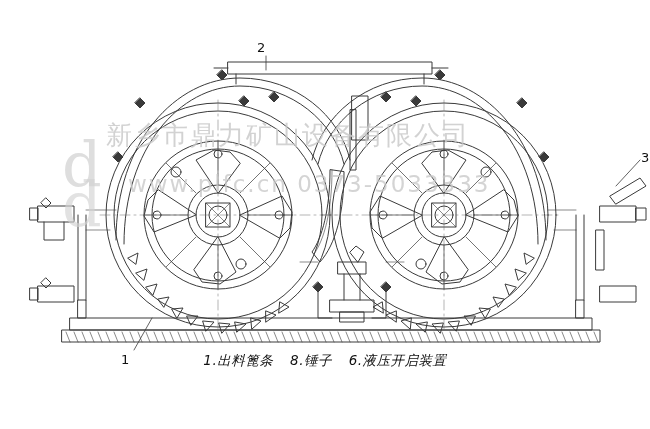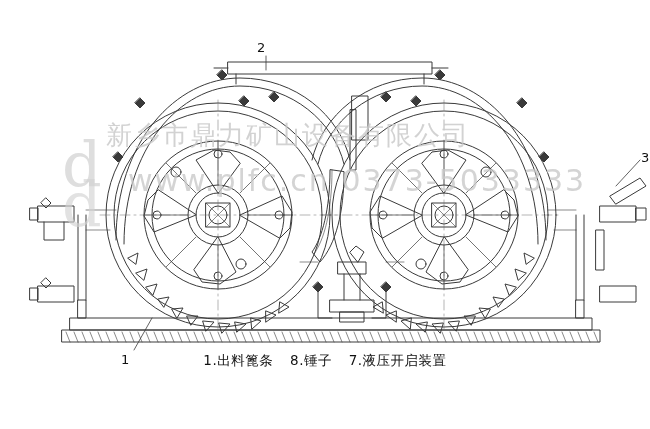--- a/index.html
+++ b/index.html
@@ -33,20 +33,21 @@
     top: 352px;
     text-align: center;
     font-size: 13.5px;
     color: #111111;
     letter-spacing: 0.5px;
     font-family: "DejaVu Sans", sans-serif;
     white-space: nowrap;
   }
   .caption span {
     margin: 12px 6px;
+    font-style: italic;
   }
   .callout {
     position: absolute;
     font-size: 13px;
     color: #111111;
     font-family: "DejaVu Sans", sans-serif;
   }
   #callout-1 { left: 121px; top: 352px; }
   #callout-2 { left: 257px; top: 40px; }
   #callout-3 { left: 641px; top: 150px; }
@@ -59,22 +60,22 @@
   }
   #wm-line1 {
     left: 106px;
     top: 118px;
     font-size: 26px;
     letter-spacing: 2px;
     opacity: 0.82;
   }
   #wm-line2 {
     left: 128px;
-    top: 163px;
-    font-size: 30px;
+    top: 171px;
+    font-size: 23px;
     letter-spacing: 2px;
     opacity: 0.78;
   }
   #wm-mark {
     left: 62px;
     top: 128px;
     font-size: 62px;
     color: #d3d3d3;
     opacity: 0.75;
     font-family: "DejaVu Serif", serif;
@@ -261,16 +262,16 @@
   <div class="watermark" id="wm-line1">新乡市鼎力矿山设备有限公司</div>
   <div class="watermark" id="wm-line2">www.plfc.cn  0373-5033333</div>
 
   <div class="callout" id="callout-1">1</div>
   <div class="callout" id="callout-2">2</div>
   <div class="callout" id="callout-3">3</div>
 
   <div class="caption">
     <span>1.出料篦条</span>
     <span>8.锤子</span>
-    <span>7.液压开启装置</span>
+    <span>6.液压开启装置</span>
   </div>
 
 </div>
 
 </body></html>

